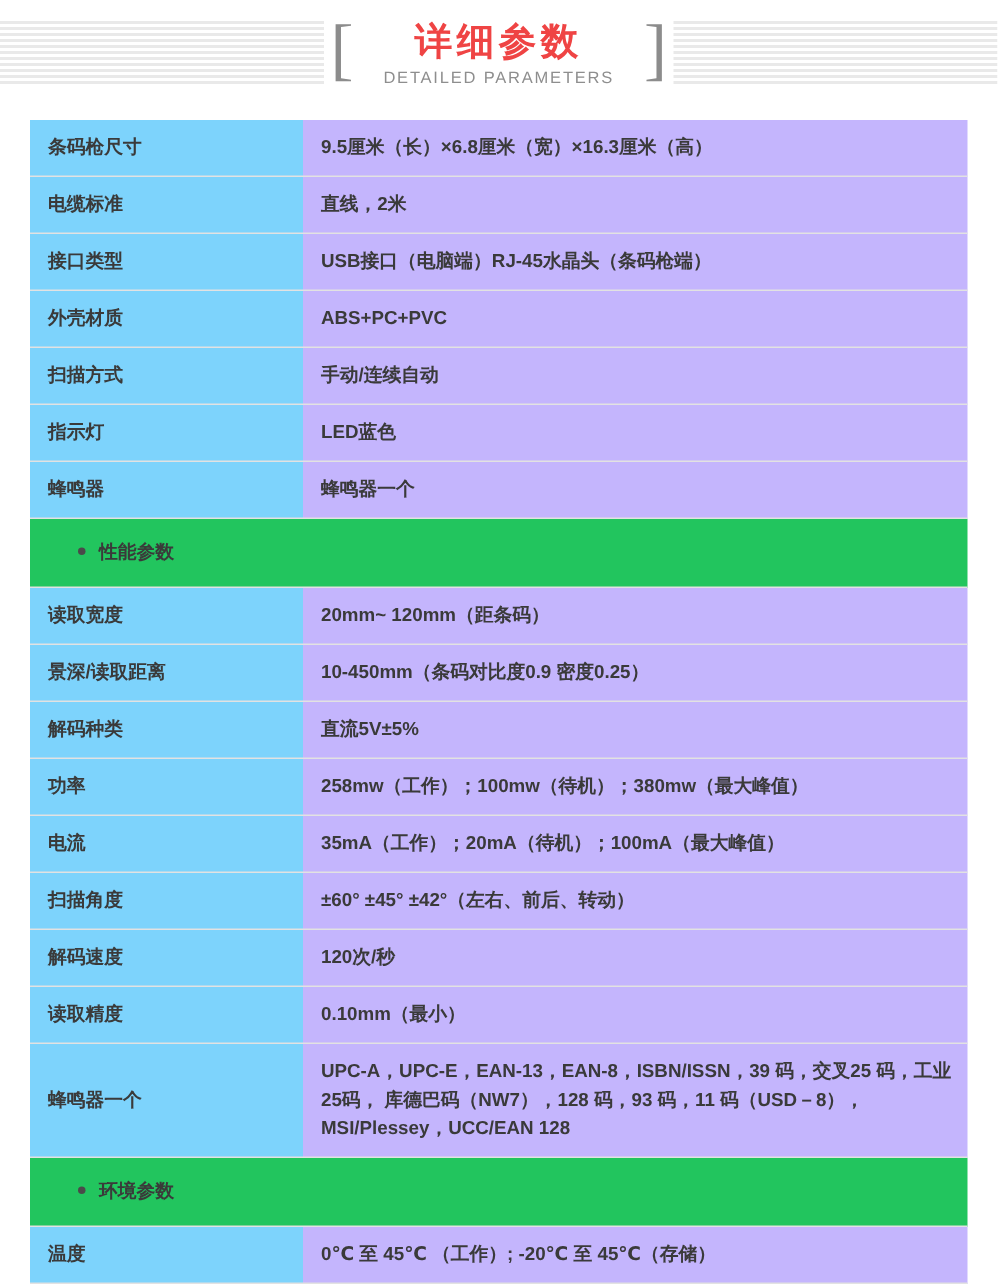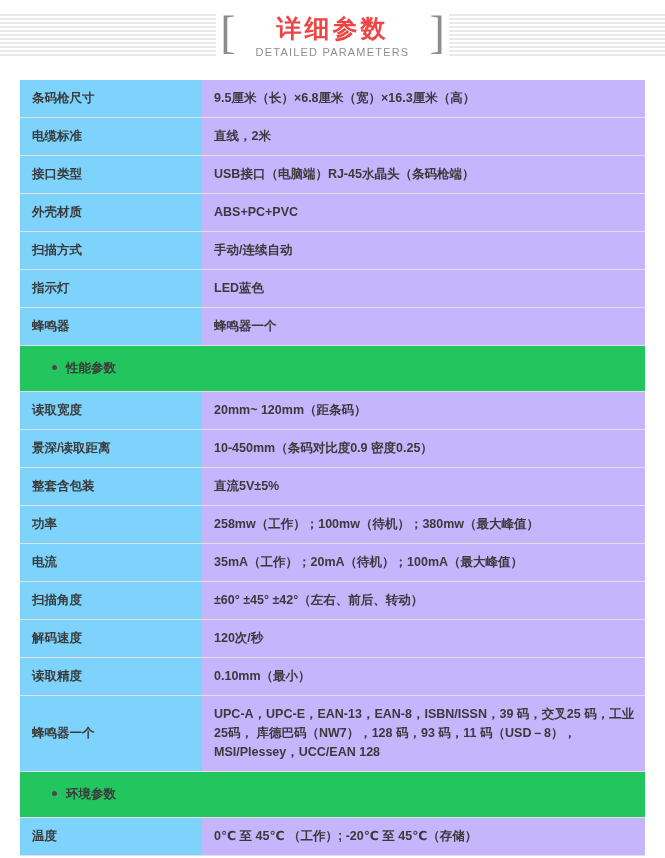--- a/index.html
+++ b/index.html
@@ -167,21 +167,21 @@
       </tr>
       <tr>
         <td class="label">读取宽度</td>
         <td class="value multiline">20mm~ 120mm（距条码）</td>
       </tr>
       <tr>
         <td class="label">景深/读取距离</td>
         <td class="value multiline">10-450mm（条码对比度0.9 密度0.25）</td>
       </tr>
       <tr>
-        <td class="label">整套含包装</td>
+        <td class="label">解码种类</td>
         <td class="value multiline">直流5V±5%</td>
       </tr>
       <tr>
         <td class="label">功率</td>
         <td class="value multiline">258mw（工作）；100mw（待机）；380mw（最大峰值）</td>
       </tr>
       <tr>
         <td class="label">电流</td>
         <td class="value multiline">35mA（工作）；20mA（待机）；100mA（最大峰值）</td>
       </tr>

